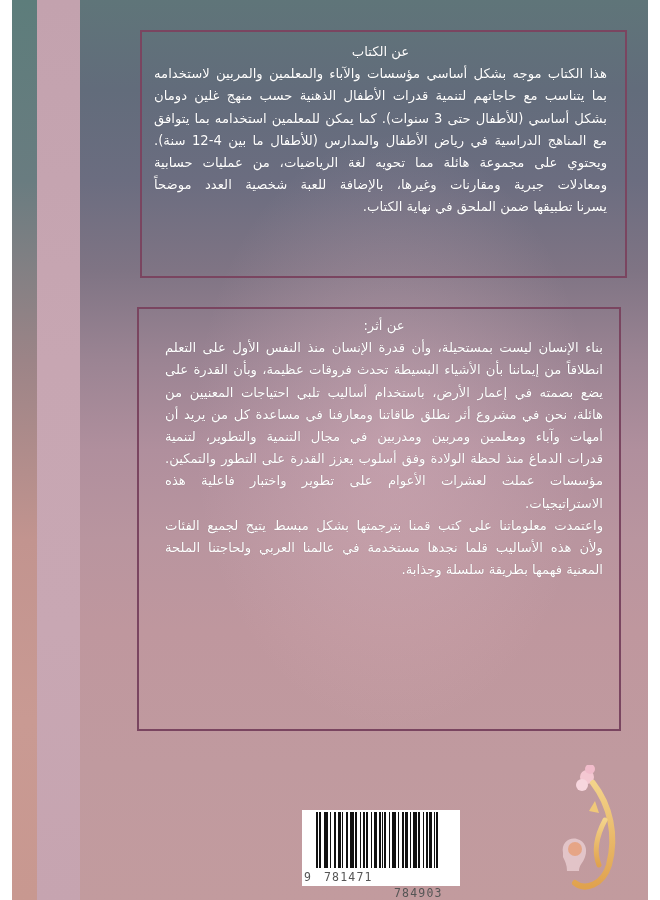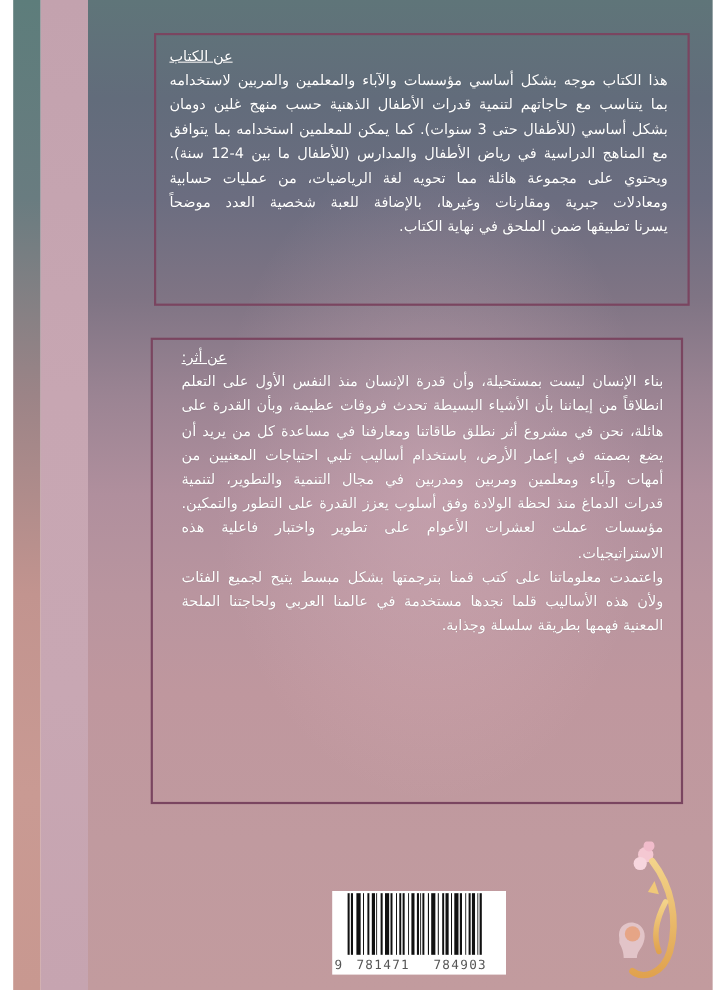--- a/index.html
+++ b/index.html
@@ -17,28 +17,28 @@
   .margin-right{position:absolute;left:648px;top:0;width:12px;height:900px;background:#ffffff;}
   .box{position:absolute;border:2px solid #7a4560;box-sizing:border-box;}
   .box1{left:140px;top:30px;width:487px;height:248px;}
   .box2{left:137px;top:307px;width:484px;height:424px;}
   .box-text{direction:rtl;text-align:right;color:#ffffff;font-family:"DejaVu Sans",sans-serif;font-size:13.2px;line-height:22.2px;
     text-shadow:0 0 1px rgba(0,0,0,0.25);}
   .box1 .box-text{position:absolute;right:18px;top:9px;left:12px;}
   .box2 .box-text{position:absolute;right:16px;top:6px;left:10px;margin-left:16px;}
   .line{display:block;white-space:nowrap;text-align:justify;text-align-last:justify;}
   .line.last{text-align-last:right;}
-  .heading{display:block;white-space:nowrap;text-align:left;text-decoration:underline;}
+  .heading{display:block;white-space:nowrap;text-align:center;}
   .barcode{position:absolute;left:302px;top:810px;width:158px;height:76px;background:#ffffff;}
   .bars{position:absolute;left:14px;top:2px;width:142px;height:56px;display:flex;align-items:stretch;}
   .bars span{display:block;height:100%;}
   .barcode-digits{position:absolute;left:0;top:60px;width:158px;height:16px;font-family:"DejaVu Sans Mono",monospace;font-size:11.5px;color:#555;}
   .d-first{position:absolute;left:2px;top:0;}
   .d-left{position:absolute;left:22px;top:0;letter-spacing:1.2px;}
-  .d-right{position:absolute;left:92px;top:0;letter-spacing:1.2px;text-align:center;}
+  .d-right{position:absolute;left:92px;top:16px;letter-spacing:1.2px;text-align:center;}
   .logo{position:absolute;left:555px;top:765px;width:90px;height:130px;}
 </style>
 </head>
 <body>
 
 <div class="page">
   <div class="margin-left"></div>
   <div class="strip-edge"></div>
   <div class="strip-spine"></div>
   <div class="cover"></div>
@@ -55,22 +55,22 @@
       <span class="line">ومعادلات جبرية ومقارنات وغيرها، بالإضافة للعبة شخصية العدد موضحاً</span>
       <span class="line last">يسرنا تطبيقها ضمن الملحق في نهاية الكتاب.</span>
     </div>
   </div>
 
   <div class="box box2">
     <div class="box-text">
       <span class="heading">عن أثر:</span>
       <span class="line">بناء الإنسان ليست بمستحيلة، وأن قدرة الإنسان منذ النفس الأول على التعلم</span>
       <span class="line">انطلاقاً من إيماننا بأن الأشياء البسيطة تحدث فروقات عظيمة، وبأن القدرة على</span>
+      <span class="line">يضع بصمته في إعمار الأرض، باستخدام أساليب تلبي احتياجات المعنيين من</span>
       <span class="line">هائلة، نحن في مشروع أثر نطلق طاقاتنا ومعارفنا في مساعدة كل من يريد أن</span>
-      <span class="line">يضع بصمته في إعمار الأرض، باستخدام أساليب تلبي احتياجات المعنيين من</span>
       <span class="line">أمهات وآباء ومعلمين ومربين ومدربين في مجال التنمية والتطوير، لتنمية</span>
       <span class="line">قدرات الدماغ منذ لحظة الولادة وفق أسلوب يعزز القدرة على التطور والتمكين.</span>
       <span class="line">مؤسسات عملت لعشرات الأعوام على تطوير واختبار فاعلية هذه</span>
       <span class="line last">الاستراتيجيات.</span>
       <span class="line">واعتمدت معلوماتنا على كتب قمنا بترجمتها بشكل مبسط يتيح لجميع الفئات</span>
       <span class="line">ولأن هذه الأساليب قلما نجدها مستخدمة في عالمنا العربي ولحاجتنا الملحة</span>
       <span class="line last">المعنية فهمها بطريقة سلسلة وجذابة.</span>
     </div>
   </div>
 

